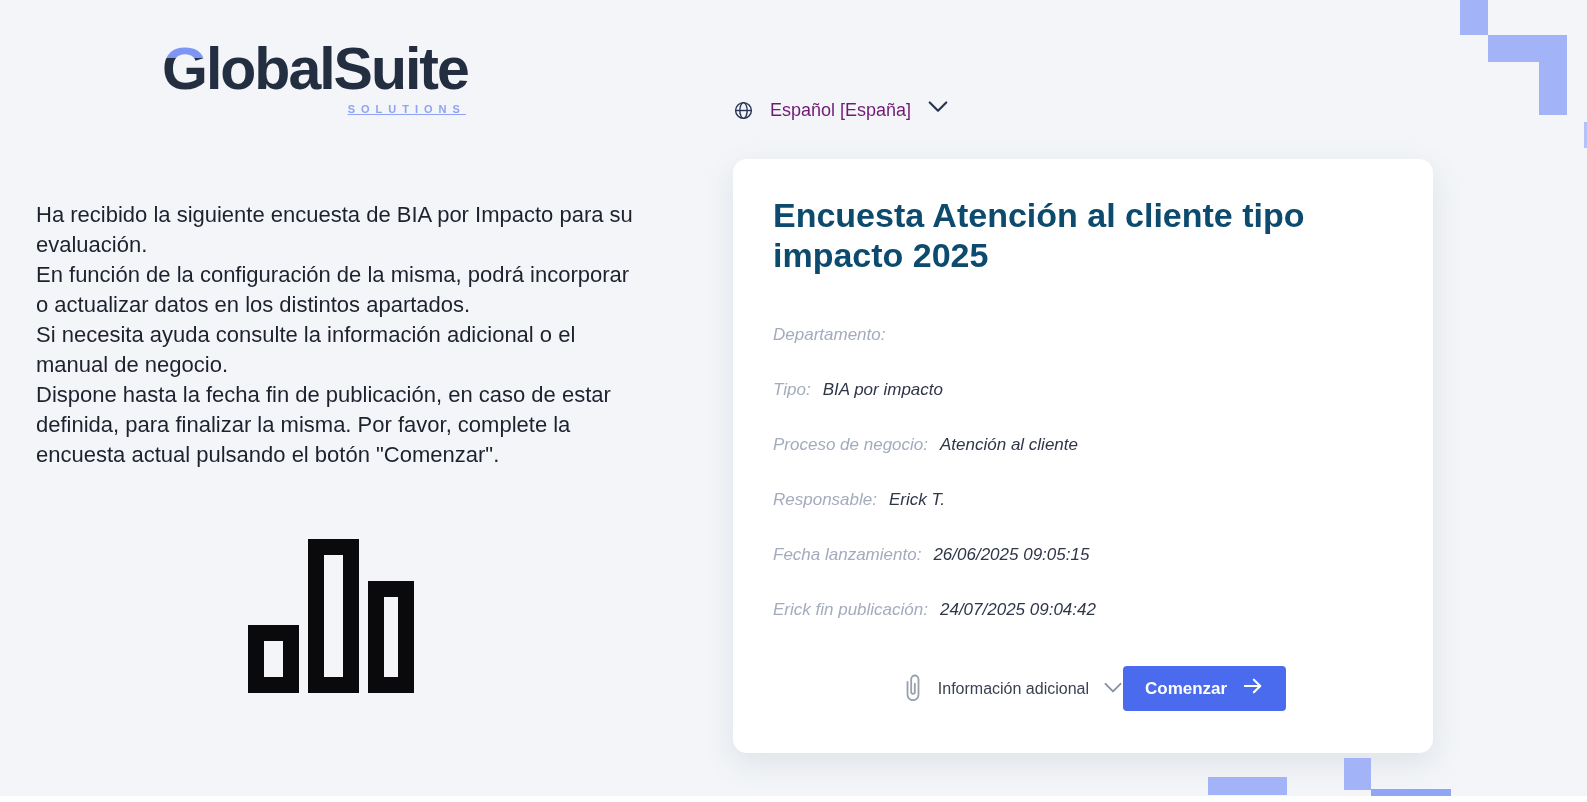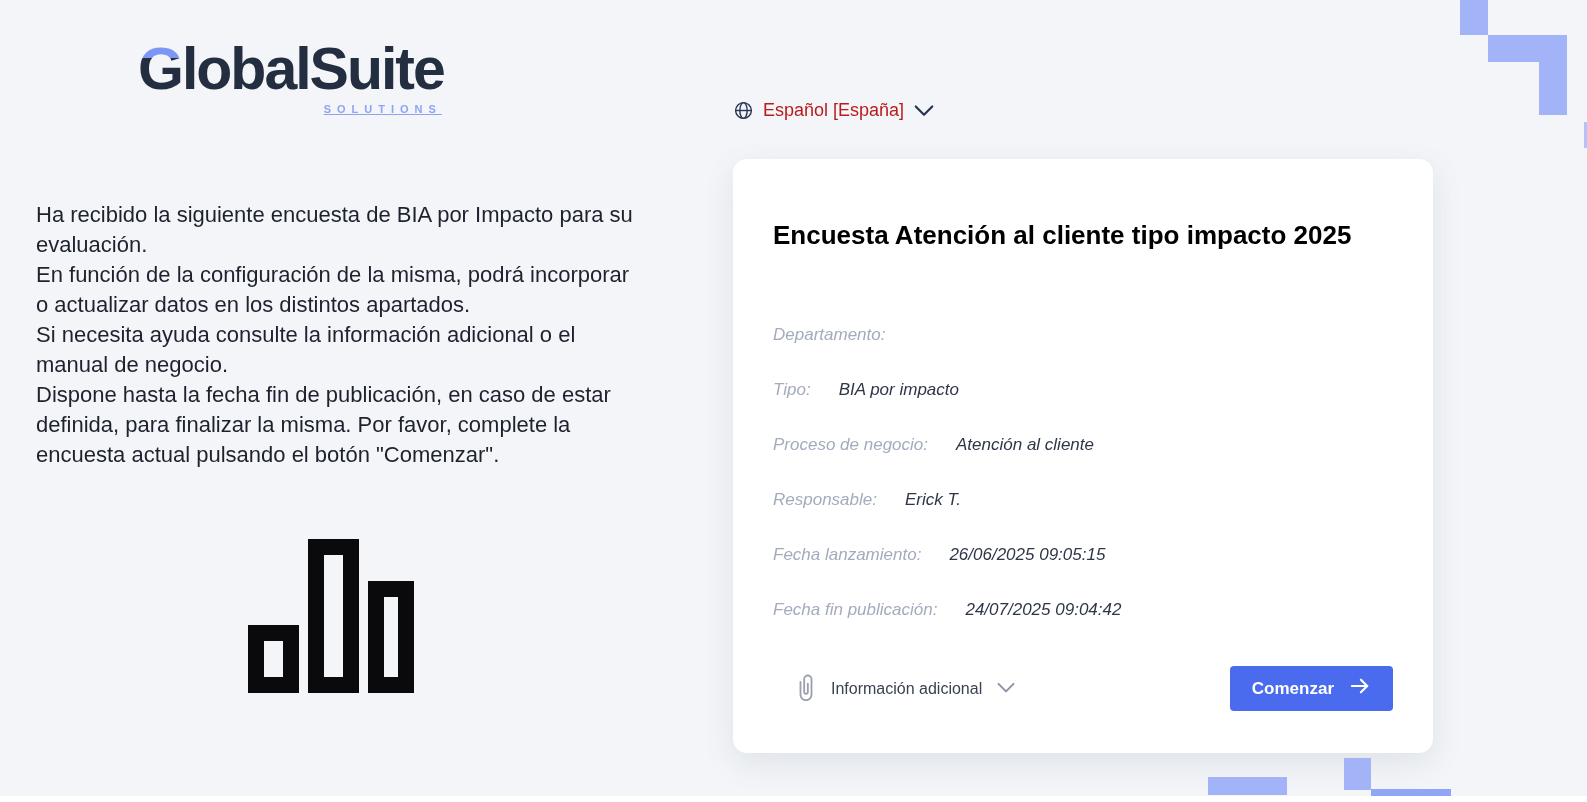--- a/index.html
+++ b/index.html
@@ -10,37 +10,37 @@
     position: relative;
     overflow: hidden;
     color: #1d222e;
   }
   .stage { position: absolute; inset: 0; }
 
   
   .logo { position: absolute; left: 138px; top: 40px; display: inline-block; text-align: right; }
   .logo-main {
     font-size: 59px; font-weight: bold; letter-spacing: -2px;
-    color: #232e40; line-height: 1; white-space: nowrap;
+    color: #232e40; line-height: 1; white-space: nowrap; margin-left: 24px;
   }
   .logo-g {
     background: linear-gradient(180deg, #7d96f5 0%, #7d96f5 34%, #232e40 34%, #232e40 100%);
     -webkit-background-clip: text; background-clip: text;
     -webkit-text-fill-color: transparent; color: transparent;
   }
   .logo-sub {
     font-size: 11px; font-weight: bold; letter-spacing: 6px;
     color: #8ea4f2; margin-top: 4px; margin-right: 2px; text-decoration: underline;
   }
 
   
   .lang {
     position: absolute; left: 733px; top: 100px;
-    display: flex; align-items: center; gap: 9px;
-    color: #b91c1c; font-size: 18px; cursor: pointer;
+    display: flex; gap: 16px;
+    color: #701a75; font-size: 18px; cursor: pointer;
   }
   .lang svg { display: block; }
 
   
   .intro {
     position: absolute; left: 36px; top: 200px; width: 598px;
     font-size: 22px; line-height: 30px; color: #1d222e;
   }
 
   
@@ -52,31 +52,31 @@
   .bar-3 { width: 46px; height: 112px; }
 
   
   .card {
     position: absolute; left: 733px; top: 159px; width: 700px; height: 594px;
     background: #ffffff; border-radius: 14px;
     box-shadow: 0 10px 30px rgba(96,110,136,0.14);
   }
   .card-title {
     position: absolute; left: 40px; top: 36px; width: 600px;
-    font-size: 26px; line-height: 40px; font-weight: bold; color: #000000; margin-top: 20px;
+    font-size: 34px; line-height: 40px; font-weight: bold; color: #0c4a6e;
   }
   .fields { position: absolute; left: 40px; top: 166px; right: 40px; font-style: italic; }
   .field-row { height: 21px; margin-bottom: 34px; font-size: 17px;
                display: flex; align-items: baseline; }
   .field-label { color: #a3abbd; }
-  .field-value { color: #2e3648; margin-left: 28px; }
+  .field-value { color: #2e3648; margin-left: 12px; }
 
   .card-footer {
     position: absolute; left: 40px; right: 40px; top: 507px; height: 45px;
-    display: flex; align-items: center; justify-content: space-between;
+    display: flex; align-items: center; justify-content: center;
   }
   .info-toggle { display: flex; align-items: center; gap: 14px; cursor: pointer; }
   .info-toggle .clip { margin-left: 22px; }
   .info-label { font-size: 16px; color: #3a4150; }
 
   .start-btn {
     height: 45px; padding: 0 22px; border: none; border-radius: 4px;
     background: #4a6bee; color: #ffffff; font-size: 17px; font-weight: bold;
     font-family: "Liberation Sans", "DejaVu Sans", sans-serif;
     display: flex; align-items: center; gap: 15px; cursor: pointer;
@@ -156,21 +156,21 @@
           <span class="field-label">Responsable:</span>
           <span class="field-value">Erick T.</span>
         </div>
 
         <div class="field-row">
           <span class="field-label">Fecha lanzamiento:</span>
           <span class="field-value">26/06/2025 09:05:15</span>
         </div>
 
         <div class="field-row">
-          <span class="field-label">Fecha fin publicación:</span>
+          <span class="field-label">Erick fin publicación:</span>
           <span class="field-value">24/07/2025 09:04:42</span>
         </div>
       </div>
 
     <div class="card-footer">
       <div class="info-toggle">
         <span class="clip">
           <svg width="22" height="29" viewBox="0 0 24 30" fill="none" stroke="#9aa1ad" stroke-width="2" stroke-linecap="round" stroke-linejoin="round">
             <path d="M6 10 V24 A6 6 0 0 0 18 24 V7 A4 4 0 0 0 10 7 V21 A2 2 0 0 0 14 21 V12"></path>
           </svg>

